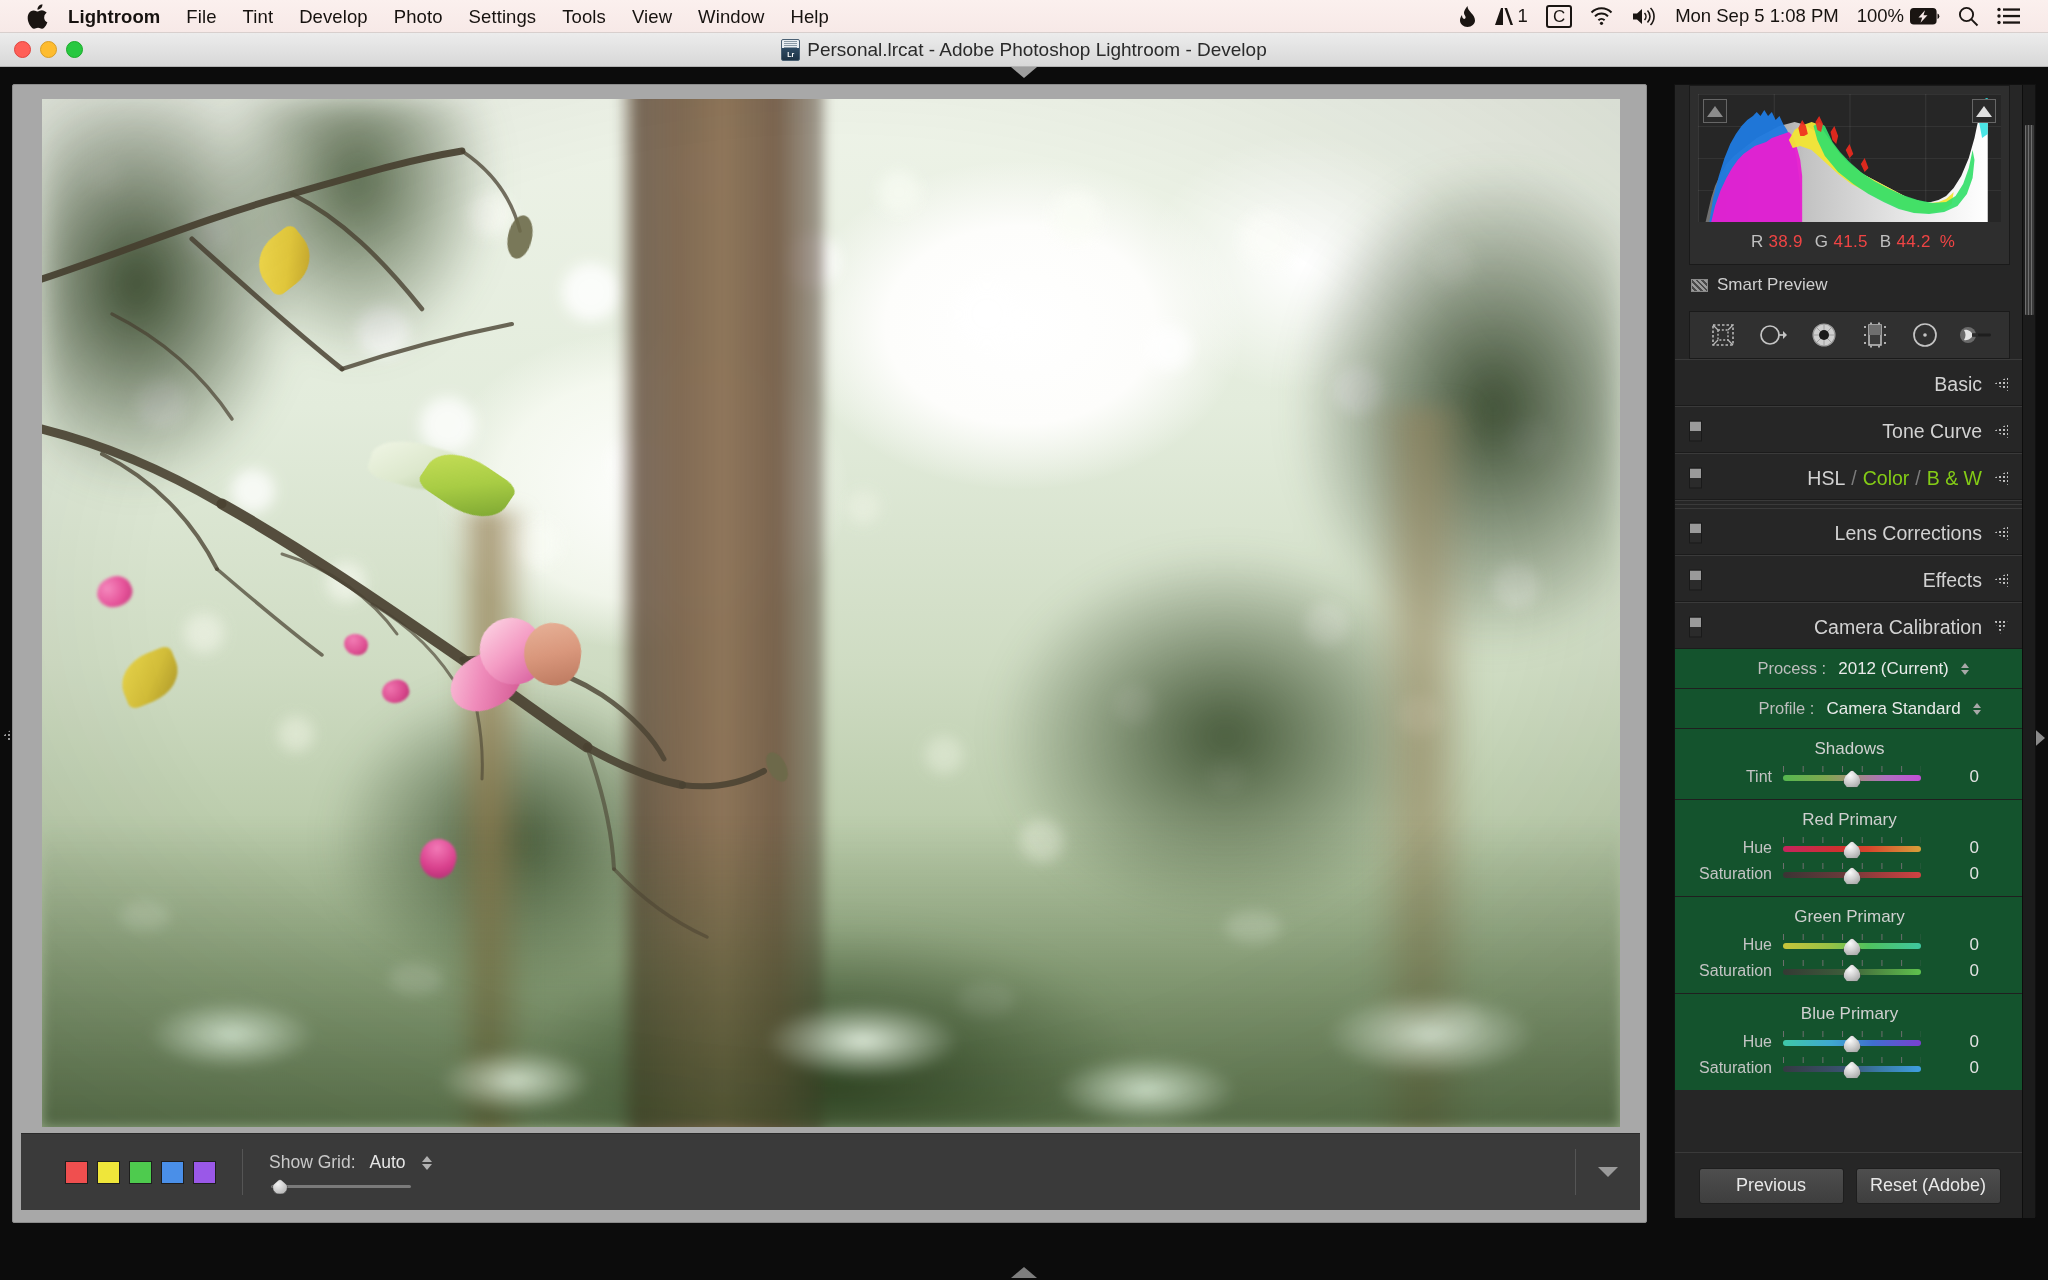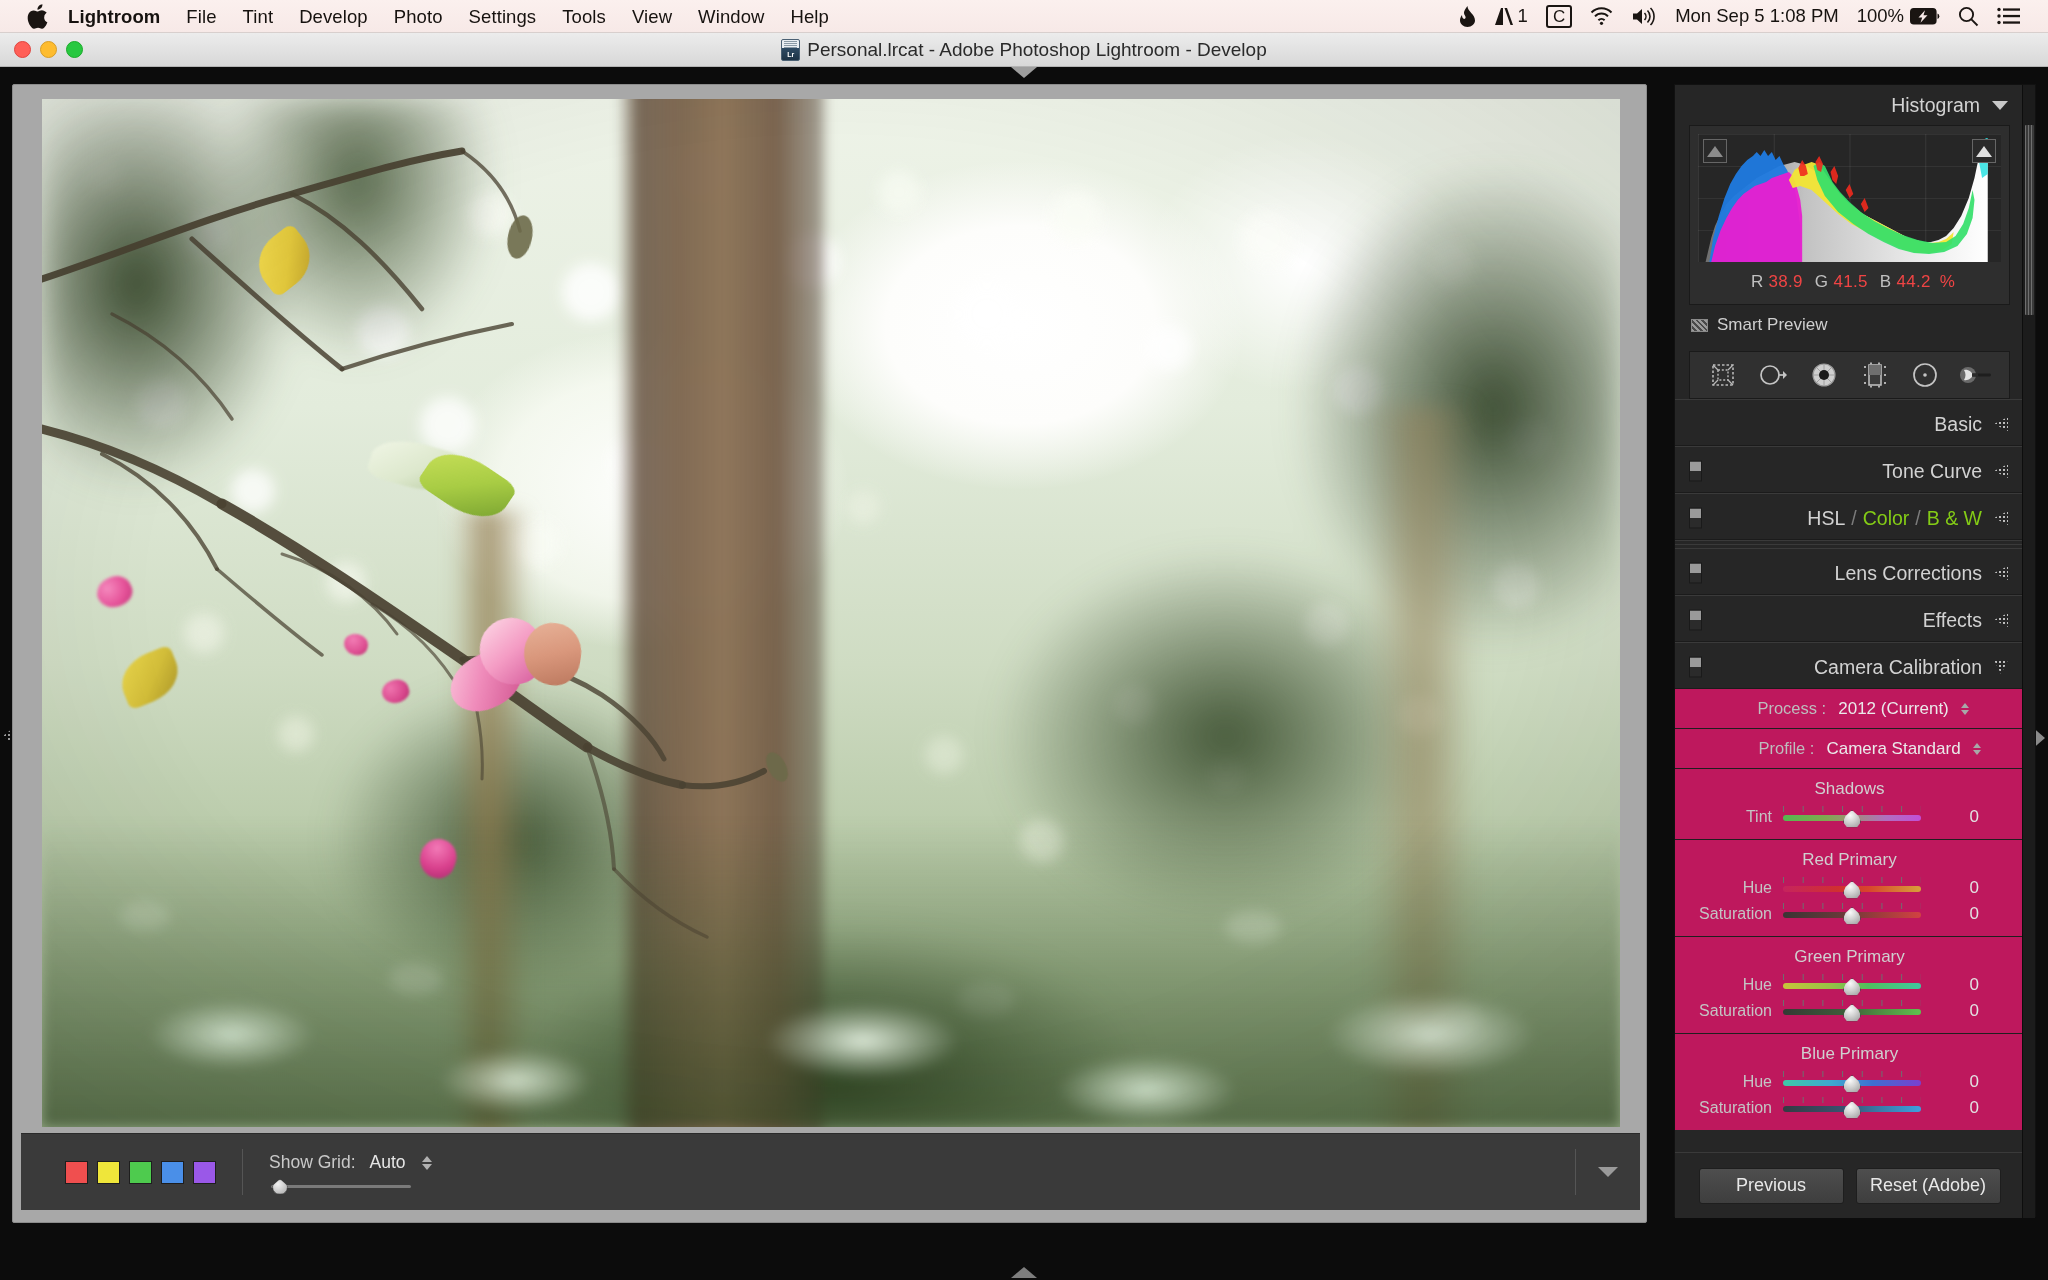--- a/index.html
+++ b/index.html
@@ -247,21 +247,21 @@
   .tri-dots {
     width: 14px; height: 14px;
     background-image: radial-gradient(circle, #bdbdbd 1px, transparent 1.2px);
     background-size: 4px 4px;
     clip-path: polygon(100% 0%, 100% 100%, 0% 50%);
   }
   .tri-dots.down { clip-path: polygon(0% 0%, 100% 0%, 50% 100%); }
   .panel-divider { height: 4px; background: #262626; border-top: 1px solid #3a3a3a; }
 
   
-  .cc-body { background: #be185d; }
+  .cc-body { background: #14532d; }
   .cc-line {
     height: 40px; display: flex; align-items: center; justify-content: center;
     gap: 12px; border-bottom: 1px solid #1f1f1f;
   }
   .cc-lbl { font-size: 16.5px; color: #bdbdbd; width: 96px; text-align: right; }
   .cc-val { font-size: 17px; color: #eaeaea; }
   .cc-stepper { display:inline-flex; flex-direction:column; gap:2px; }
   .cc-stepper i { width:0;height:0;border-left:4.5px solid transparent;border-right:4.5px solid transparent; }
   .cc-stepper i.up { border-bottom: 5.5px solid #a8a8a8; }
   .cc-stepper i.dn { border-top: 5.5px solid #a8a8a8; }
@@ -568,24 +568,20 @@
           <div class="tri-dn"></div>
         </div>
       </div>
 
     </div>
   </div>
 
   <div class="right-panel">
     <div class="panel-scroll">
 
-      <div class="histo-header">
-        <span class="histo-title">Histogram</span>
-        <span class="tri-sm-dn"></span>
-      </div>
       <div class="histo-box">
         <div class="histo-canvas">
           <div class="histo-grid"></div>
           <svg viewBox="0 0 320 128" preserveAspectRatio="none" style="position:absolute;inset:0;width:100%;height:100%;">
 
             <defs>
               <linearGradient id="lumg" x1="0" y1="0" x2="1" y2="0">
                 <stop offset="0%" stop-color="#6e6e6e"></stop>
                   <stop offset="35%" stop-color="#c2c2c2"></stop>
                 <stop offset="70%" stop-color="#e6e6e6"></stop>

